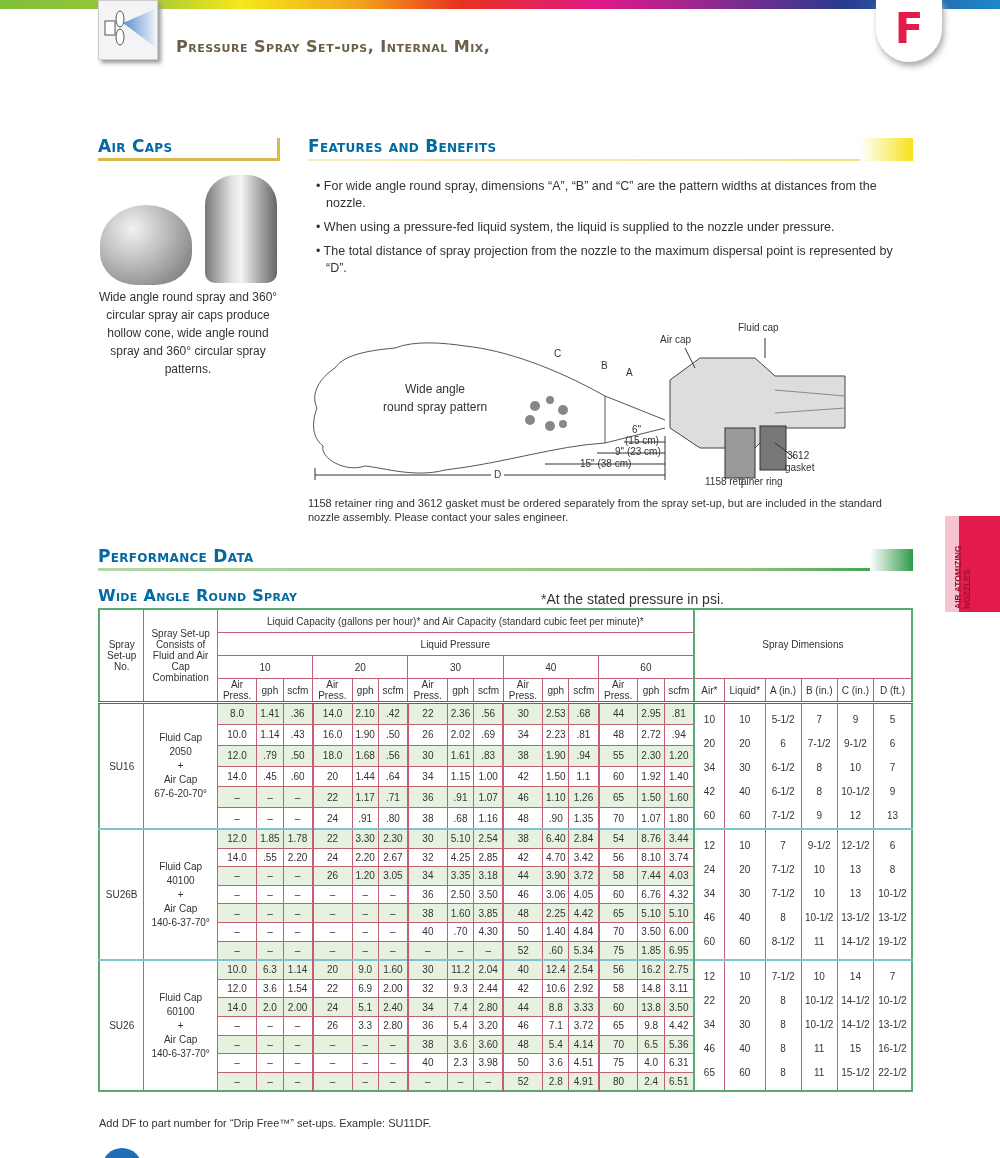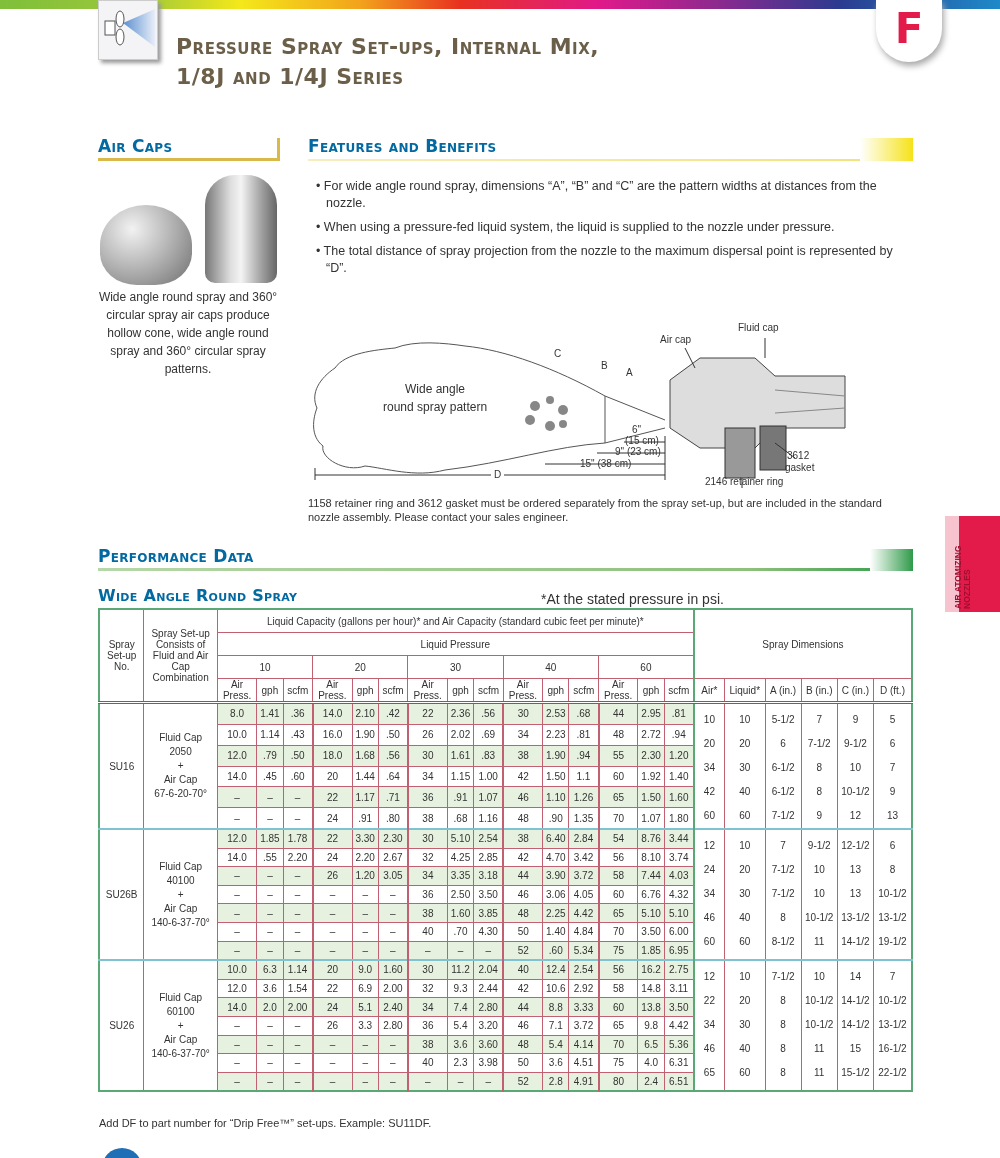--- a/index.html
+++ b/index.html
@@ -1,20 +1,20 @@
 <!DOCTYPE html>
 <html><head>
 <meta charset="utf-8">
 <style>
   html,body{margin:0;padding:0;background:#fff;}
   body{width:1000px;height:1158px;position:relative;overflow:hidden;font-family:"Liberation Sans",sans-serif;color:#333;}
   .topbar{position:absolute;left:0;top:0;width:1000px;height:9px;
     background:linear-gradient(90deg,#7fbf3a 0%,#9dc83a 14%,#f4e81a 24%,#f2a31c 36%,#e8321f 46%,#e0198a 60%,#8a2a8f 72%,#2b3b8f 84%,#1e8ac8 100%);}
   .hdr-icon{position:absolute;left:98px;top:0;width:58px;height:58px;background:#f4f4f6;border:1px solid #ccc;box-shadow:3px 3px 4px #999;}
-  .title{position:absolute;left:176px;top:32px;font-family:"DejaVu Sans",sans-serif;font-weight:bold;font-size:22px;line-height:30px;color:#6b5f4a;letter-spacing:0.5px;font-variant:small-caps;}
+  .title{position:absolute;left:176px;top:32px;font-family:"DejaVu Sans",sans-serif;font-weight:bold;font-size:16px;line-height:30px;color:#6b5f4a;letter-spacing:0.5px;font-variant:small-caps;}
   .f-badge{position:absolute;left:876px;top:0px;width:66px;height:62px;border-radius:0 0 40px 40px;background:#fff;box-shadow:2px 4px 6px #aaa;}
   .f-badge span{position:absolute;left:0;top:4px;width:66px;text-align:center;font-family:"DejaVu Sans",sans-serif;font-weight:bold;font-size:42px;color:#e31b4b;}
   .section-h{position:absolute;font-family:"DejaVu Sans",sans-serif;font-weight:bold;font-size:17px;color:#0369a1;font-variant:small-caps;letter-spacing:0.3px;}
   .underline-gold{position:absolute;height:3px;background:#d9b94a;}
   .cap-img{position:absolute;border-radius:50%;background:radial-gradient(circle at 35% 30%,#f2f2f2 0%,#b8b8b8 45%,#6e6e6e 100%);}
   .cap-caption{position:absolute;left:98px;top:288px;width:180px;text-align:center;font-size:12px;line-height:18px;color:#333;}
   .bullets{position:absolute;left:308px;top:178px;width:600px;font-size:12.5px;line-height:17px;color:#333;}
   .bullets div{margin-bottom:7px;padding-left:10px;text-indent:-10px;margin-left:8px;}
   .diagram{position:absolute;left:305px;top:318px;width:610px;height:175px;}
   .diagram .lbl{position:absolute;font-size:10px;color:#333;white-space:nowrap;}
@@ -53,21 +53,20 @@
       </defs>
     <polygon points="24,22 56,8 56,46" fill="url(#sg)"></polygon>
     <rect x="6" y="20" width="10" height="14" fill="#fff" stroke="#555"></rect>
     <ellipse cx="21" cy="18" rx="4" ry="8" fill="#fff" stroke="#555"></ellipse>
     <ellipse cx="21" cy="36" rx="4" ry="8" fill="#fff" stroke="#555"></ellipse>
   </svg>
 </div>
 
 <div class="title">
   <div>Pressure Spray Set-ups, Internal Mix,</div>
-  <div>1/8J and 1/4J Series</div>
 </div>
 
 <div class="f-badge">
   <span>F</span>
 </div>
 
 <div class="section-h" style="left:98px;top:136px;">Air Caps</div>
 <div class="underline-gold" style="left:98px;top:158px;width:180px;"></div>
 <div style="position:absolute;left:277px;top:138px;width:3px;height:23px;background:#d9b94a;"></div>
 
@@ -120,21 +119,21 @@
   <div class="lbl" style="left:249px;top:30px;">C</div>
   <div class="lbl" style="left:296px;top:42px;">B</div>
   <div class="lbl" style="left:321px;top:49px;">A</div>
   <div class="lbl" style="left:355px;top:16px;">Air cap</div>
   <div class="lbl" style="left:433px;top:4px;">Fluid cap</div>
   <div class="lbl" style="left:327px;top:106px;">6"</div>
   <div class="lbl" style="left:320px;top:117px;">(15 cm)</div>
   <div class="lbl" style="left:310px;top:128px;">9" (23 cm)</div>
   <div class="lbl" style="left:275px;top:140px;">15" (38 cm)</div>
   <div class="lbl" style="left:186px;top:151px;background:#fff;padding:0 3px;">D</div>
-  <div class="lbl" style="left:400px;top:158px;">2146 retainer ring</div>
+  <div class="lbl" style="left:400px;top:158px;">1158 retainer ring</div>
   <div class="lbl" style="left:482px;top:132px;">3612</div>
   <div class="lbl" style="left:480px;top:144px;">gasket</div>
 </div>
 <div class="note">1158 retainer ring and 3612 gasket must be ordered separately from the spray set-up, but are included in the standard nozzle assembly. Please contact your sales engineer.</div>
 
 <div class="side-tab">
   <div class="pale"></div>
   <div class="txt">AIR ATOMIZING NOZZLES</div>
 </div>
 

